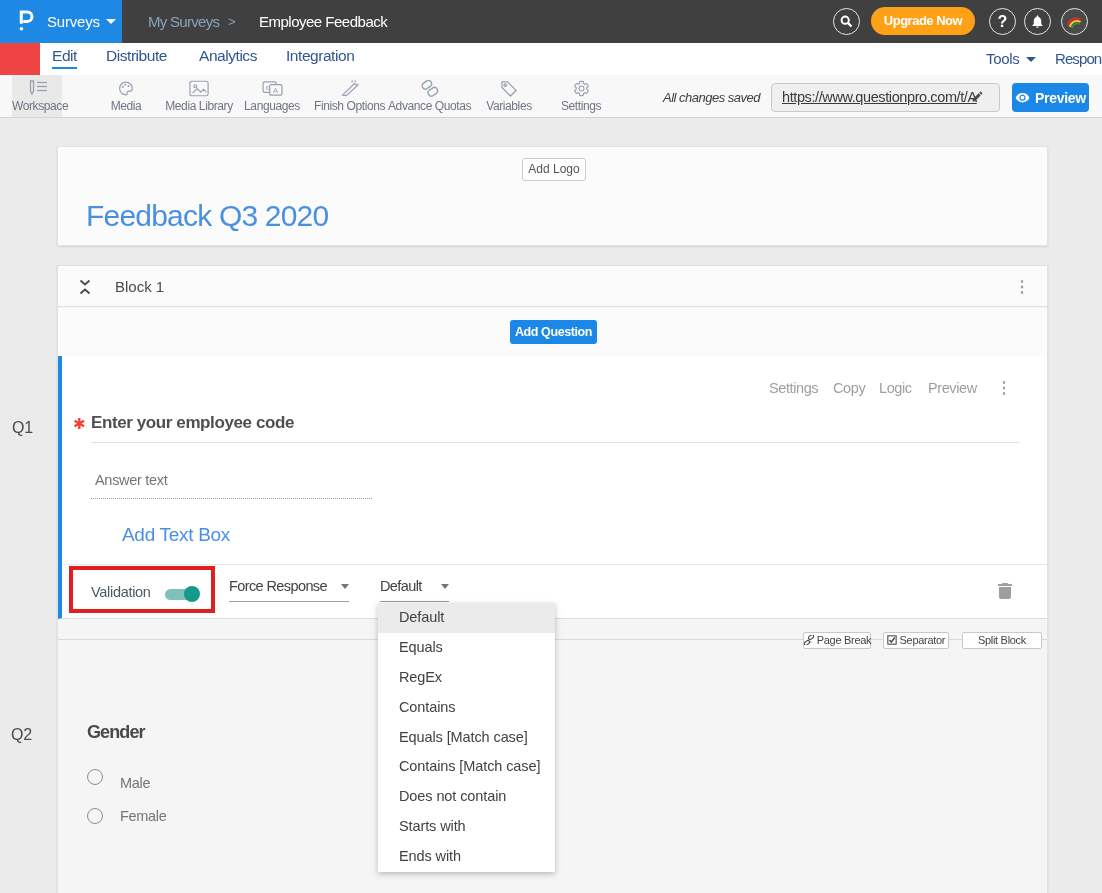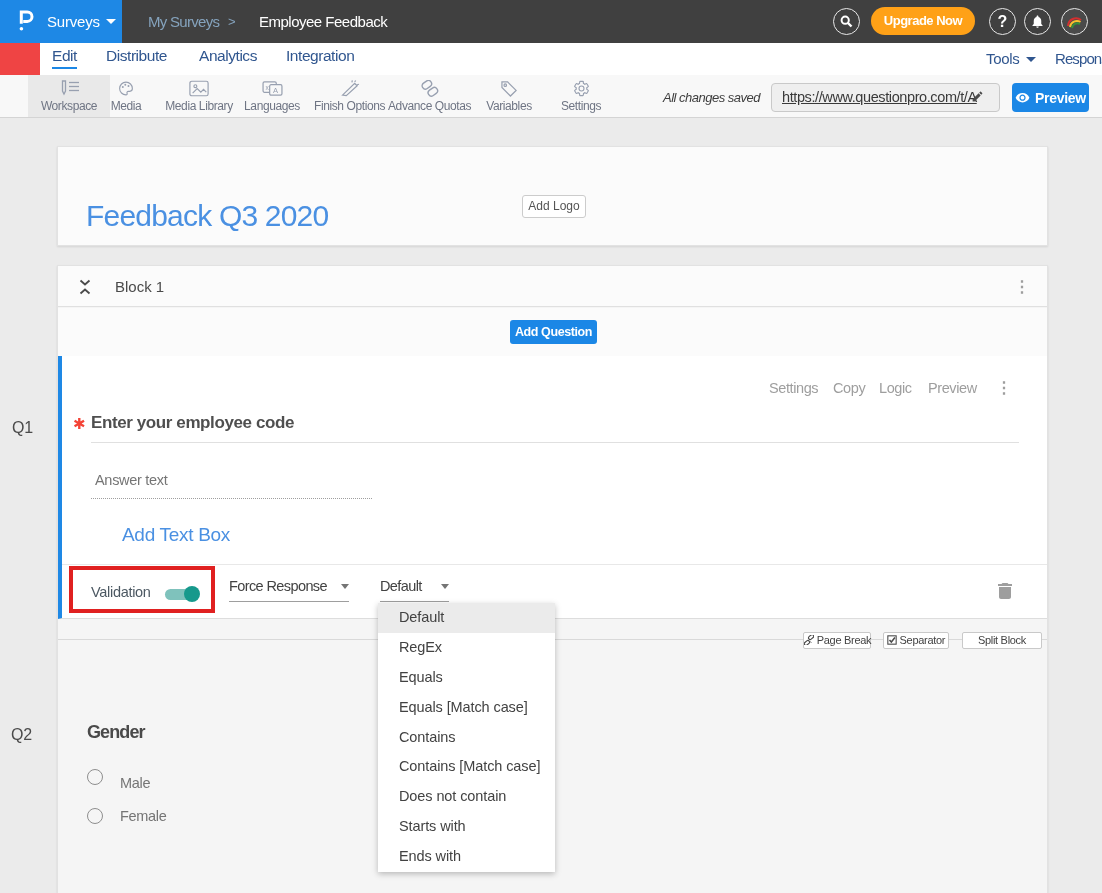--- a/index.html
+++ b/index.html
@@ -37,21 +37,21 @@
 .titem .tlabel { display:block; font-size:12px; color:#6f7584; margin-top:2px; letter-spacing:-0.4px; }
 .titem.sel { background:#e9e9e9; }
 .saved { position:absolute; left:632px; top:15px; width:128px; text-align:right; font-style:italic; font-size:13px; color:#3e3e3e; white-space:nowrap; letter-spacing:-0.5px; }
 .urlbox { position:absolute; left:771px; top:8px; width:229px; height:29px; background:#efefef; border:1px solid #c9c9c9; border-radius:4px; font-size:14.5px; color:#3a3a3a; line-height:27px; padding-left:10px; white-space:nowrap; overflow:hidden; letter-spacing:-0.4px;text-decoration:underline; }
 .pencil { position:absolute; left:971px; top:15px; }
 .preview-btn { position:absolute; left:1012px; top:8px; width:77px; height:29px; background:#1b87e6; border-radius:4px; color:#fff; font-weight:bold; font-size:14px; display:flex; align-items:center; justify-content:center; gap:5px; letter-spacing:-0.3px; }
 
 
 .page { position:absolute; left:0; top:118px; width:1102px; height:775px; background:#ebebeb; }
 .card1 { position:absolute; left:57px; top:28px; width:991px; height:100px; background:#fbfbfb; border:1px solid #e2e2e2; box-shadow:0 1px 2px rgba(0,0,0,0.1); }
-.addlogo { position:absolute; left:464px; top:11px; width:64px; height:23px; background:#fff; border:1px solid #ccc; border-radius:3px; font-size:12px; color:#555; text-align:center; line-height:21px;margin-top:37px; }
+.addlogo { position:absolute; left:464px; top:11px; width:64px; height:23px; background:#fff; border:1px solid #ccc; border-radius:3px; font-size:12px; color:#555; text-align:center; line-height:21px; }
 .survey-title { position:absolute; left:28px; top:52px; font-size:30px; color:#4a90e2; letter-spacing:-0.8px; }
 .card2 { position:absolute; left:57px; top:147px; width:991px; height:628px; background:#f5f5f5; border:1px solid #e2e2e2; border-bottom:none; box-shadow:0 1px 2px rgba(0,0,0,0.1); }
 .blockhdr { position:absolute; left:0; top:0; width:989px; height:41px; background:#fbfbfb; border-bottom:1px solid #e0e0e0; }
 .blockhdr .btitle { position:absolute; left:57px; top:12px; font-size:15px; color:#4a4a4a; }
 .addq-row { position:absolute; left:0; top:42px; width:989px; height:48px; background:#fbfbfb; }
 .addq { position:absolute; left:452px; top:12px; width:87px; height:24px; background:#1b87e6; border-radius:3px; color:#fff; font-weight:bold; font-size:12.5px; text-align:center; line-height:24px; letter-spacing:-0.4px; }
 .q1 { position:absolute; left:0; top:90px; width:989px; height:263px; background:#fff; border-left:4px solid #1e88e5; border-bottom:1px solid #ddd; }
 .qact { position:absolute; top:24px; font-size:14.5px; color:#9e9e9e; letter-spacing:-0.4px; }
 .qtitle { position:absolute; left:29px; top:57px; font-size:17px; font-weight:bold; color:#4f4f4f; letter-spacing:-0.4px; }
 .ast { position:absolute; left:11px; top:59px; color:#f44336; font-size:15px; }
@@ -123,21 +123,21 @@
   <div class="tabs">
     <span class="tab active" style="left:12px;">Edit</span>
     <span class="tab" style="left:66px;">Distribute</span>
     <span class="tab" style="left:159px;">Analytics</span>
     <span class="tab" style="left:246px;">Integration</span>
     <span class="tools">Tools <span class="caret"></span></span>
     <span class="responses">Responses: 0</span>
   </div>
 
   <div class="toolbar">
-    <div class="titem sel" style="left:28px; width:82px;">
+    <div class="titem sel" style="left:12px; width:50px;">
       <svg class="ticon" width="22" height="17" viewBox="0 0 22 17">
           <g stroke="#98a0b0" stroke-width="1.3" fill="none">
             <path d="M4.5 1 v10 l1.5 3 1.5-3 V1 z"></path>
             <line x1="11" y1="2.5" x2="21" y2="2.5"></line>
             <line x1="11" y1="6.5" x2="21" y2="6.5"></line>
             <line x1="11" y1="10.5" x2="21" y2="10.5"></line>
           </g>
         </svg>
       <span class="tlabel">Workspace</span>
     </div>
@@ -291,23 +291,23 @@
 
       <div class="q2title">Gender</div>
       <div class="radio" style="top:503px;"></div>
       <div class="rlabel" style="top:509px;">Male</div>
       <div class="radio" style="top:542px;"></div>
       <div class="rlabel" style="top:542px;">Female</div>
     </div>
 
     <div class="dropdown">
       <div class="ditem hl">Default</div>
+      <div class="ditem">Equals</div>
       <div class="ditem">RegEx</div>
-      <div class="ditem">Equals</div>
+      <div class="ditem">Contains</div>
       <div class="ditem">Equals [Match case]</div>
-      <div class="ditem">Contains</div>
       <div class="ditem">Contains [Match case]</div>
       <div class="ditem">Does not contain</div>
       <div class="ditem">Starts with</div>
       <div class="ditem">Ends with</div>
     </div>
   </div>
 </div>
 
 </body></html>

